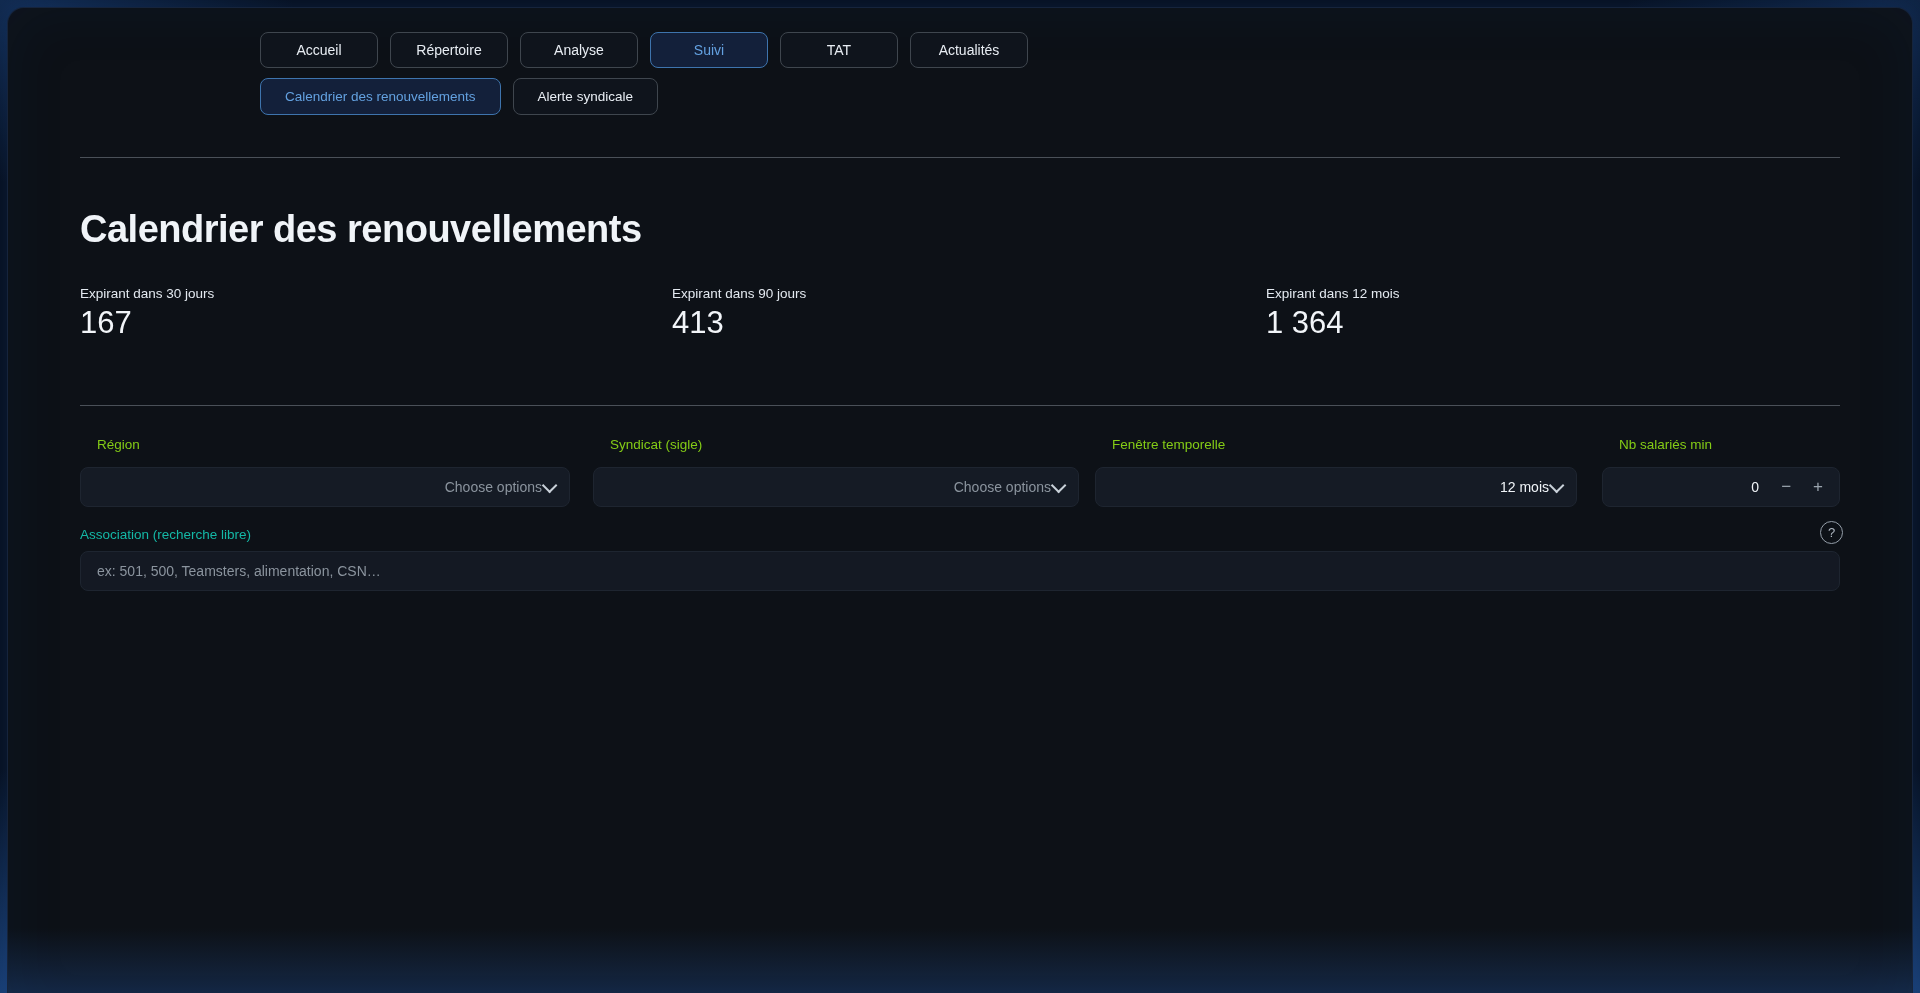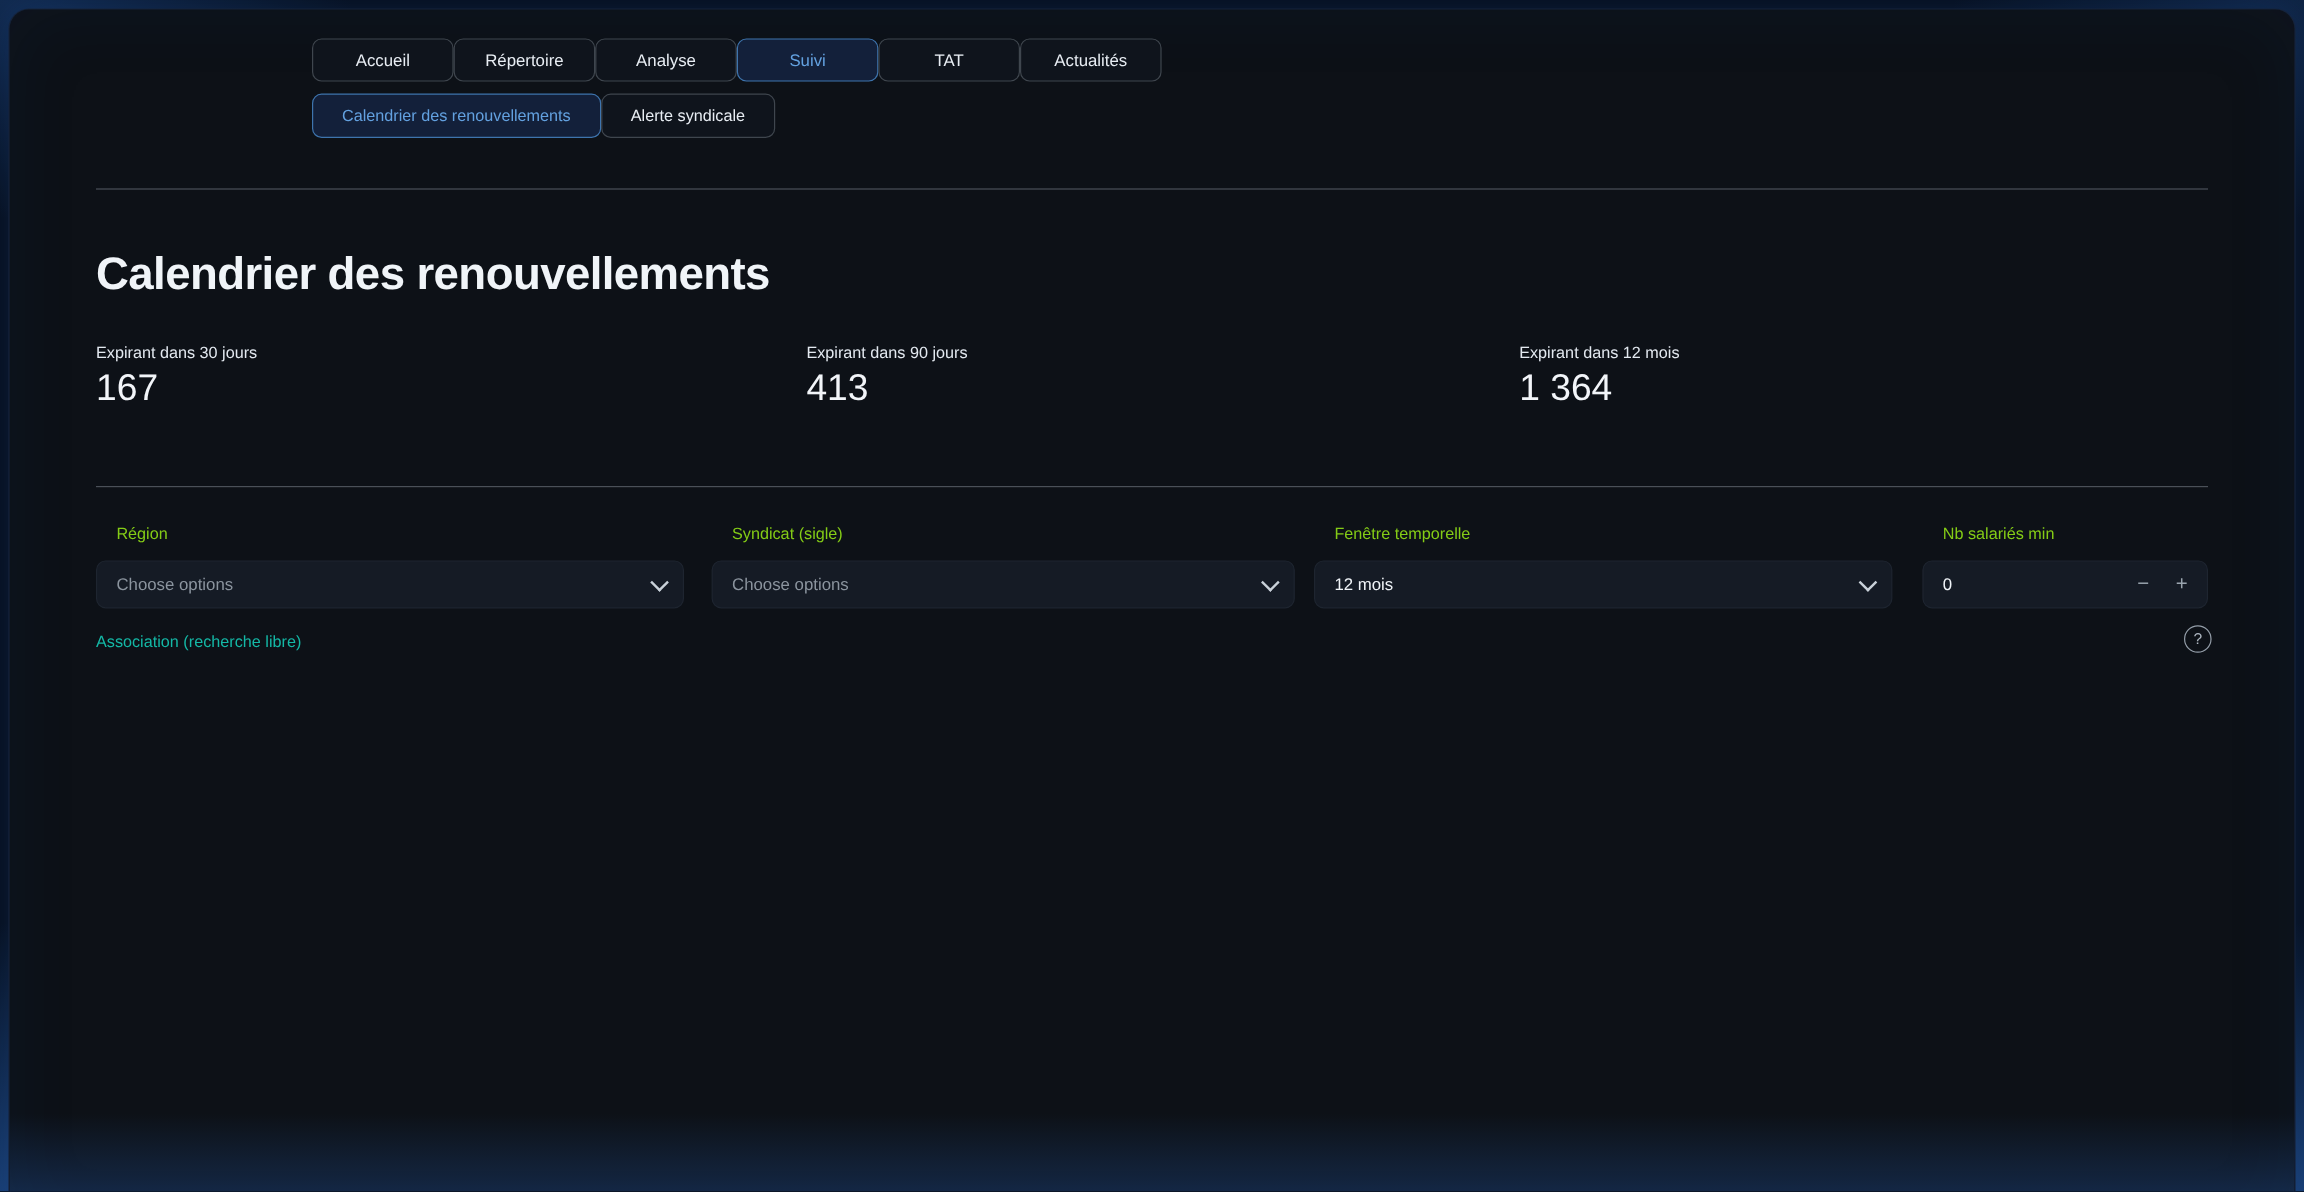--- a/index.html
+++ b/index.html
@@ -13,21 +13,21 @@
       radial-gradient(520px 320px at 0% 100%,rgba(45,110,200,.50),transparent 70%),
       radial-gradient(520px 320px at 100% 100%,rgba(45,110,200,.50),transparent 70%);}
   .window{position:absolute;left:8px;top:8px;width:1904px;height:1020px;
     background:#0d1117;border-radius:16px;overflow:hidden;
     box-shadow:0 0 0 1px #16243c,0 0 44px 8px rgba(30,90,180,.30),
       inset 0 0 60px rgba(20,60,120,.10);}
   .window::after{content:"";position:absolute;left:0;right:0;bottom:0;height:100px;
     background:linear-gradient(180deg,rgba(25,62,120,0) 0%,rgba(33,80,150,.55) 100%);
     pointer-events:none;z-index:9;}
   
-  .tabs{position:absolute;display:flex;gap:0;}
+  .tabs{position:absolute;display:flex;gap:12px;}
   .top-tabs{left:252px;top:24px;}
   .sub-tabs{left:252px;top:70px;}
   .tab{display:flex;align-items:center;justify-content:center;height:36px;
     min-width:118px;padding:0 18px;box-sizing:border-box;border:1px solid #3f464e;
     border-radius:8px;background:#0f141c;color:#e8edf3;font-size:14px;cursor:pointer;
     white-space:nowrap;}
   .sub-tabs .tab{height:37px;font-size:13.5px;min-width:140px;padding:0 24px;}
   .tab.active{color:#63a1e0;border-color:#3e74ad;background:#13203a;}
   .divider{position:absolute;left:72px;right:72px;height:1px;background:#4a5058;
     border:none;margin:0;}
@@ -36,21 +36,21 @@
     font-size:38px;font-weight:700;letter-spacing:-.5px;}
   
   .stat{position:absolute;top:278px;}
   .stat .lbl{font-size:13.5px;color:#e3e9f0;}
   .stat .val{margin-top:4px;font-size:31px;color:#f2f5f9;font-weight:500;}
   
   .f-label{position:absolute;top:429px;font-size:13.5px;color:#84cc16;margin-left:17px;}
   .control{position:absolute;top:459px;height:40px;box-sizing:border-box;
     background:#151b25;border:1px solid #1e2530;border-radius:8px;
     display:flex;align-items:center;padding:0 16px;font-size:14px;cursor:pointer;}
-  .control .txt{flex:1;color:#f0f4f8;}
+  .control .txt{flex:1;color:#f0f4f8;text-align:right;}
   .control .txt.ph{color:#8b949e;}
   .chev{width:9px;height:9px;border-right:2px solid #c9d1d9;border-bottom:2px solid #c9d1d9;
     transform:rotate(45deg) translateY(-3px);flex:none;}
   .stepper-btn{color:#9aa4ae;font-size:17px;background:none;border:none;cursor:pointer;
     padding:0 0 0 22px;font-family:inherit;}
   .assoc-label{position:absolute;left:72px;top:519px;font-size:13.5px;color:#14b8a6;}
   .assoc-input{position:absolute;left:72px;top:543px;width:1760px;height:40px;
     box-sizing:border-box;background:#141923;border:1px solid #1e2530;border-radius:8px;
     color:#f0f4f8;font-size:14px;padding:0 16px;font-family:inherit;outline:none;}
   .assoc-input::placeholder{color:#8b949e;}
@@ -120,20 +120,21 @@
   </div>
 
   <div class="f-label" style="left:1594px">Nb salariés min</div>
   <div class="control" style="left:1594px;width:238px">
     <span class="txt">0</span>
     <button class="stepper-btn">−</button>
     <button class="stepper-btn">+</button>
   </div>
 
   <div class="assoc-label">Association (recherche libre)</div>
+  <input class="assoc-input" placeholder="ex: 501, 500, Teamsters, alimentation, CSN…" style="">
   <div class="help">?</div>
 
   <div class="chart">
     
     
   </div>
 
 </div>
 
 </body></html>

